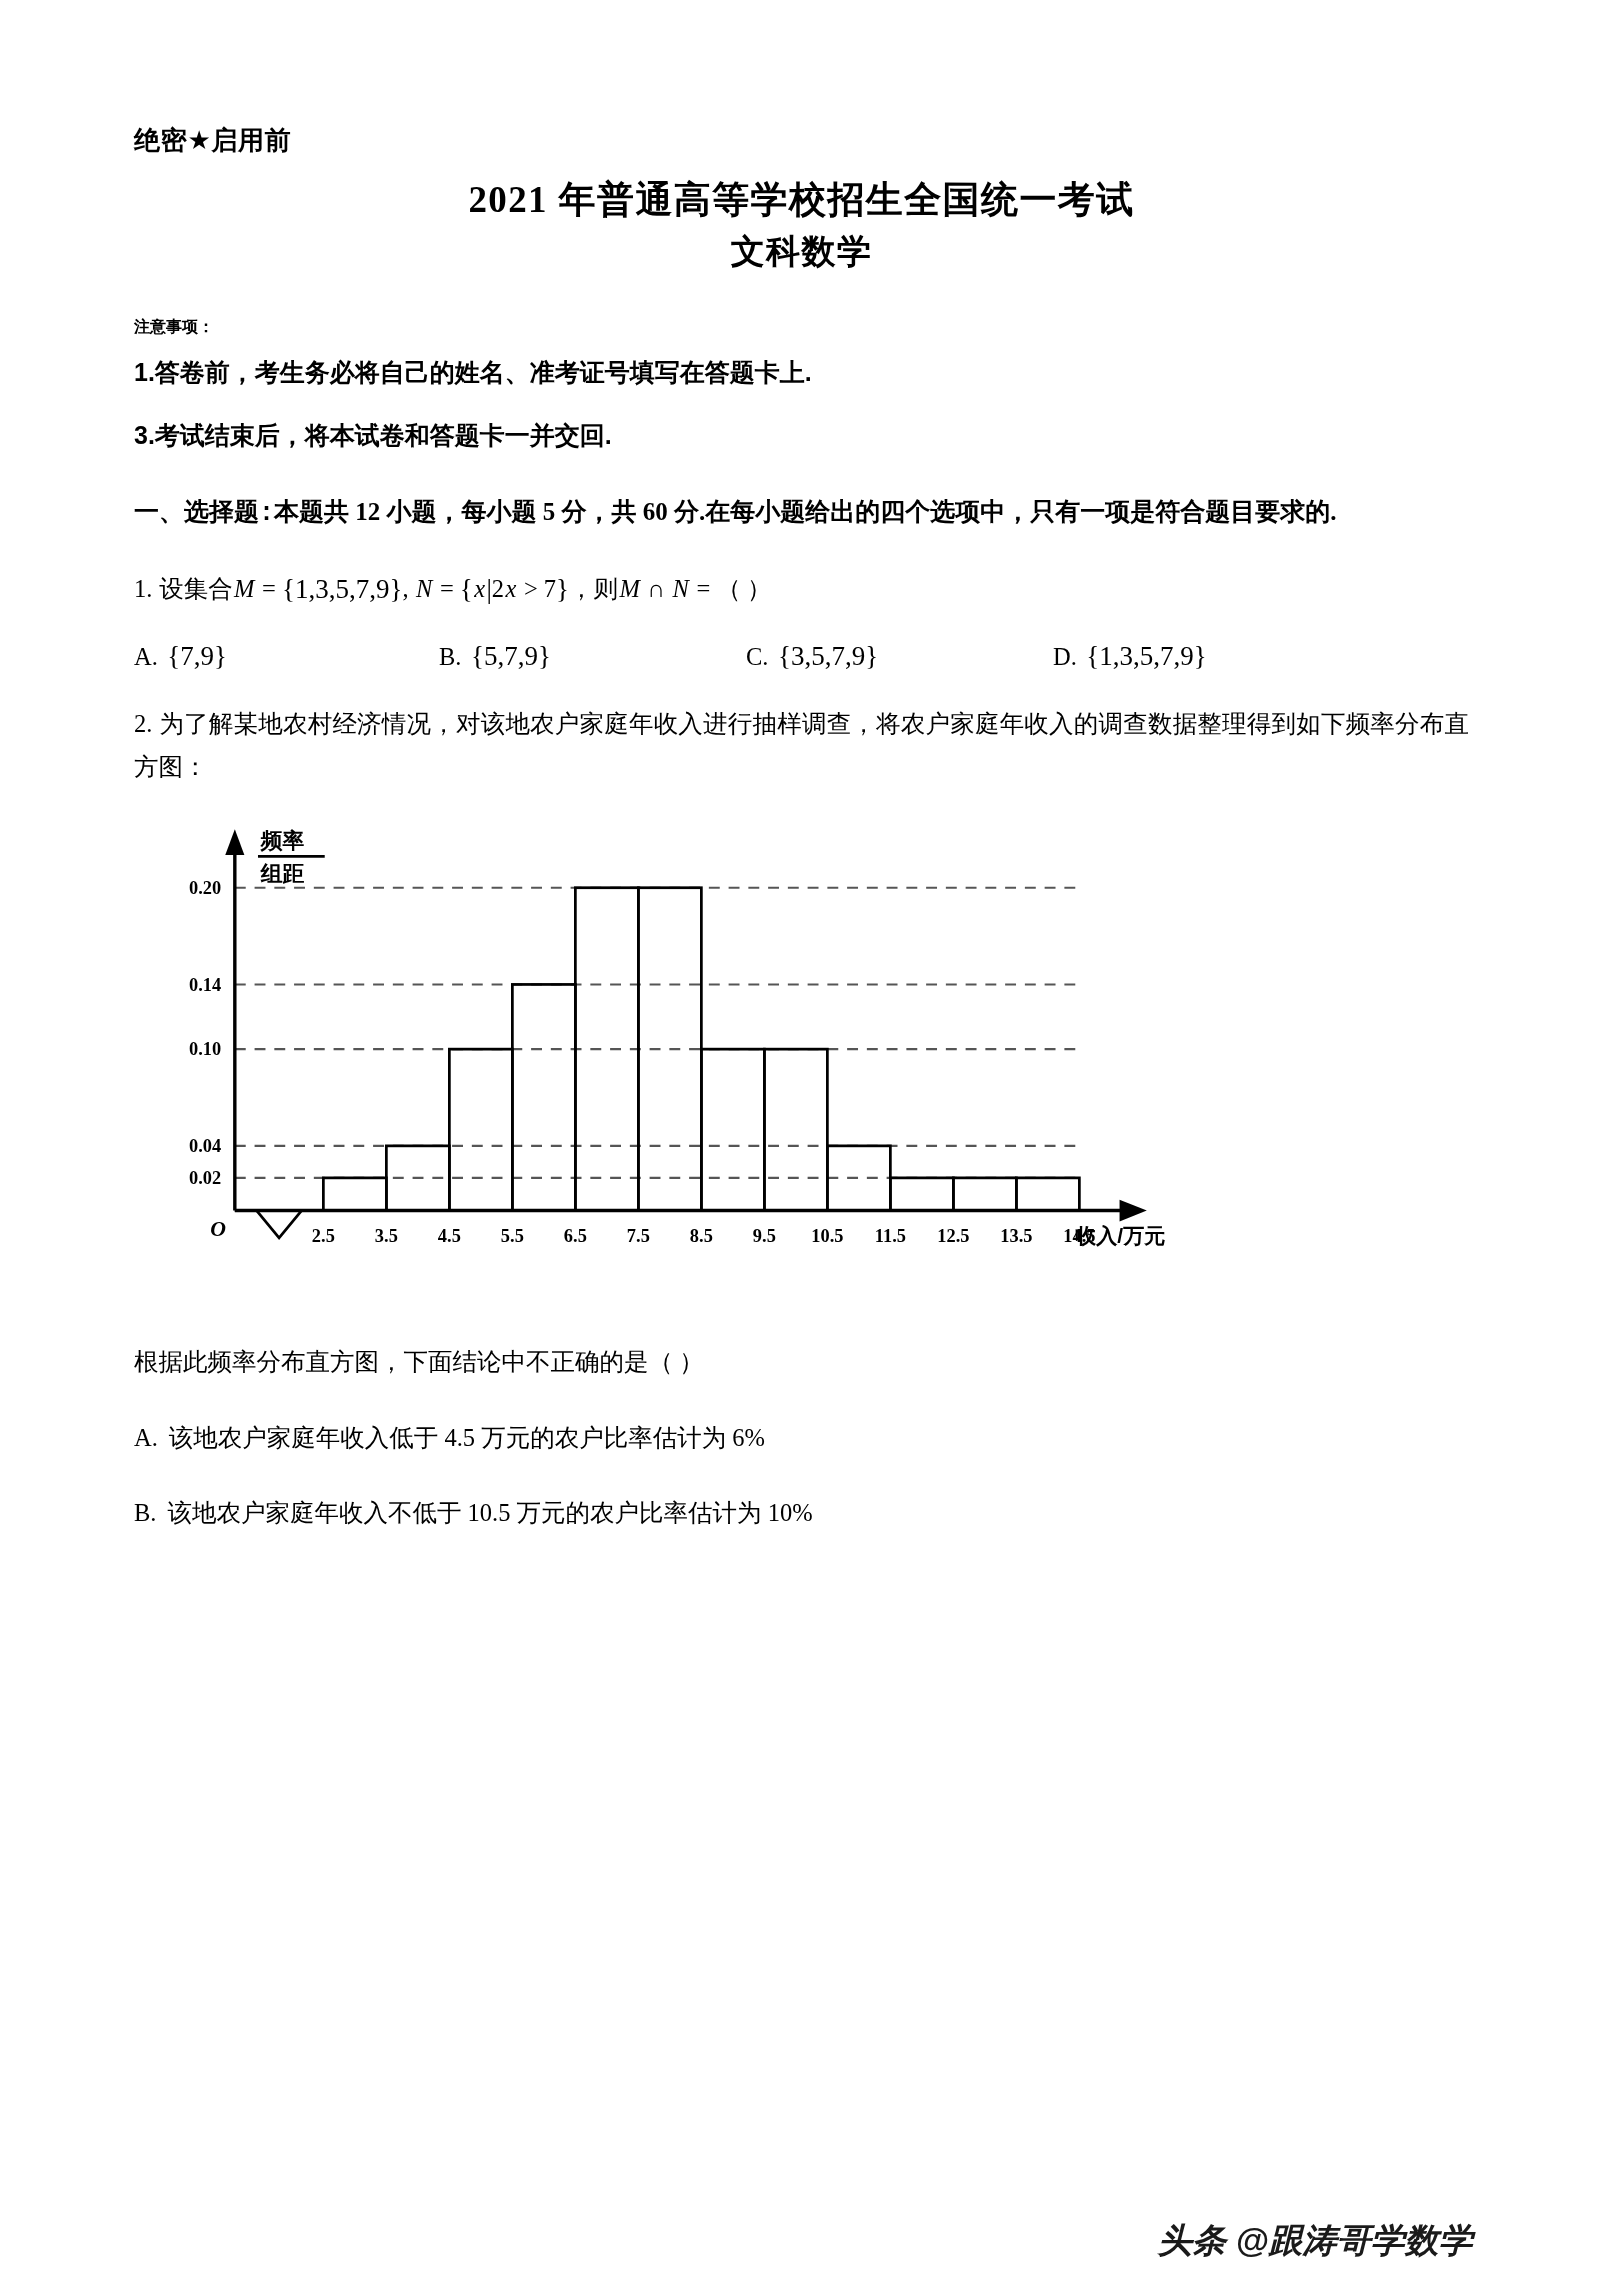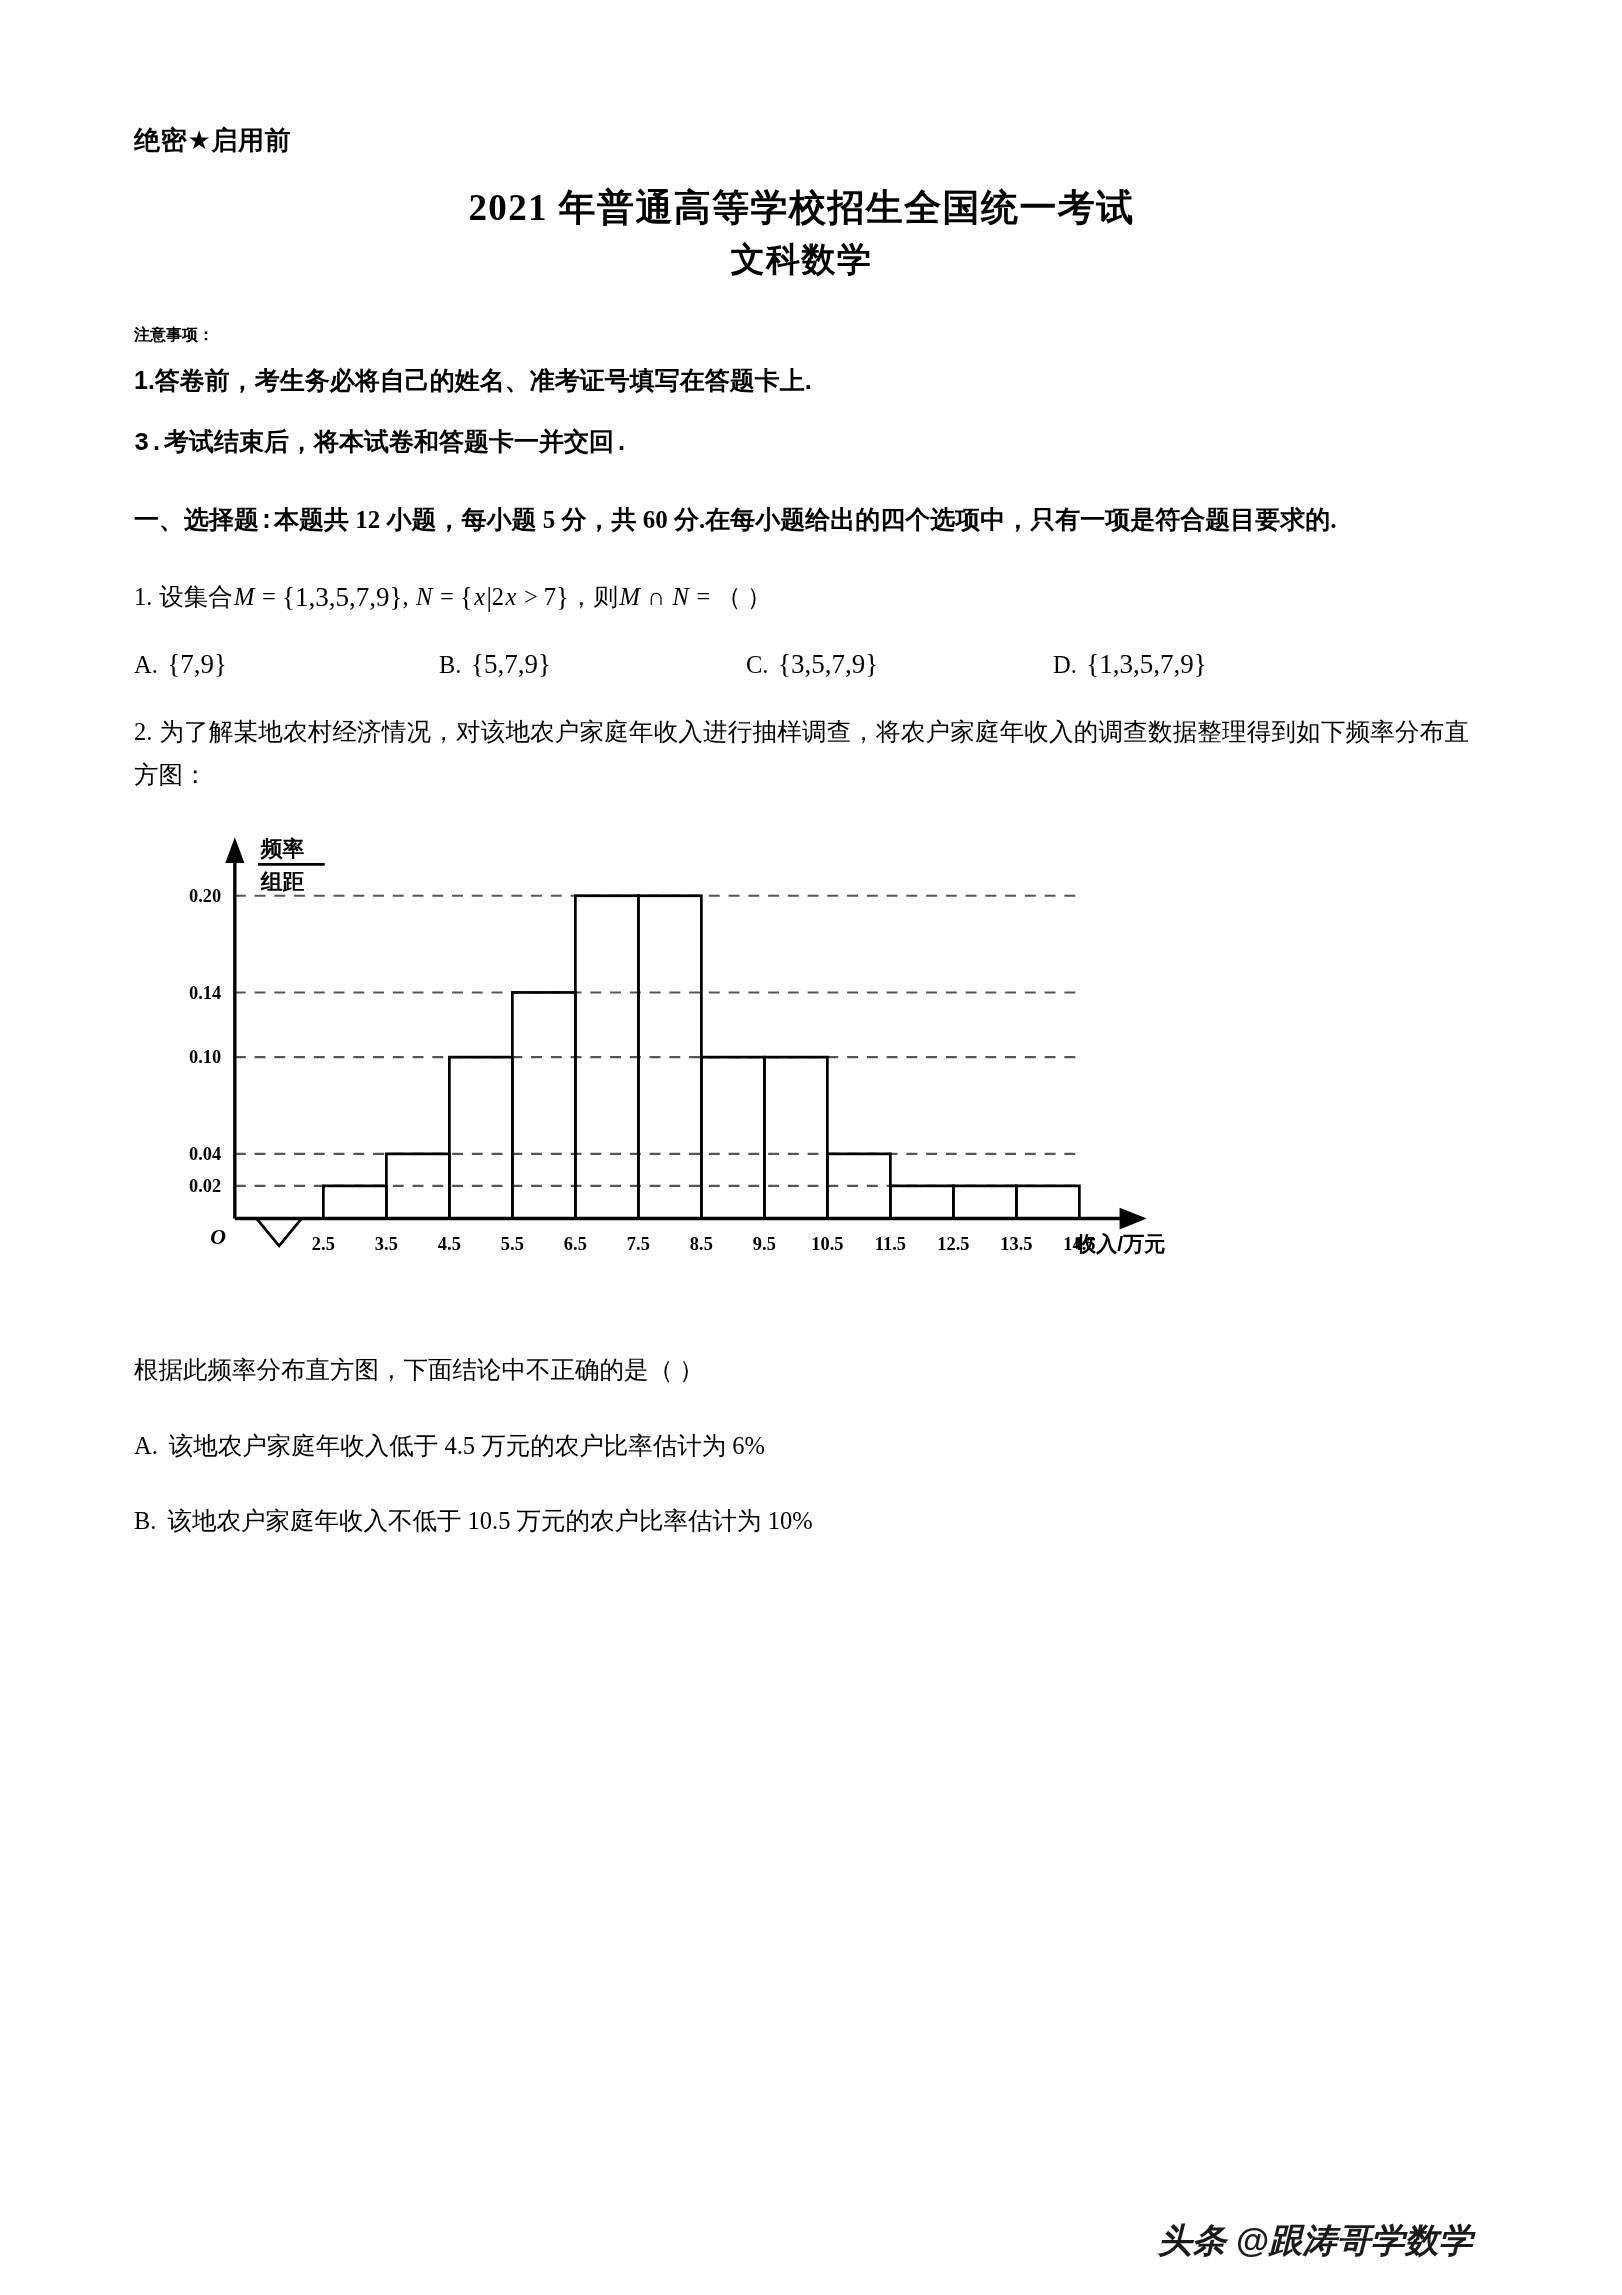--- a/index.html
+++ b/index.html
@@ -36,21 +36,21 @@
     letter-spacing: 0.7px;
     margin-top: 126px;
     line-height: 1.1;
   }
   .exam-title {
     text-align: center;
     font-family: "Liberation Serif", "DejaVu Serif", serif;
     font-weight: bold;
     font-size: 37px;
     letter-spacing: 1.4px;
-    margin-top: 28px;
+    margin-top: 20px;
   }
   .exam-subtitle {
     text-align: center;
     font-family: "Liberation Serif", "DejaVu Serif", serif;
     font-weight: bold;
     font-size: 34px;
     letter-spacing: 1.4px;
     margin-top: 4px;
   }
 
@@ -62,21 +62,21 @@
     margin-top: 42px;
   }
   .notice-item {
     font-family: "Liberation Sans", "DejaVu Sans", sans-serif;
     font-weight: bold;
     font-size: 25px;
     line-height: 1.72;
     margin-top: 13px;
     text-align: justify;
   }
-  .notice-item.tight { margin-top: 20.4px; font-family: Liberation Mono, monospace; }
+  .notice-item.tight { margin-top: 20.4px; }
 
   
   .section-heading {
     font-size: 25px;
     line-height: 1.74;
     margin-top: 33px;
     text-align: justify;
   }
   .section-heading .lead {
     font-family: Liberation Mono, monospace;

